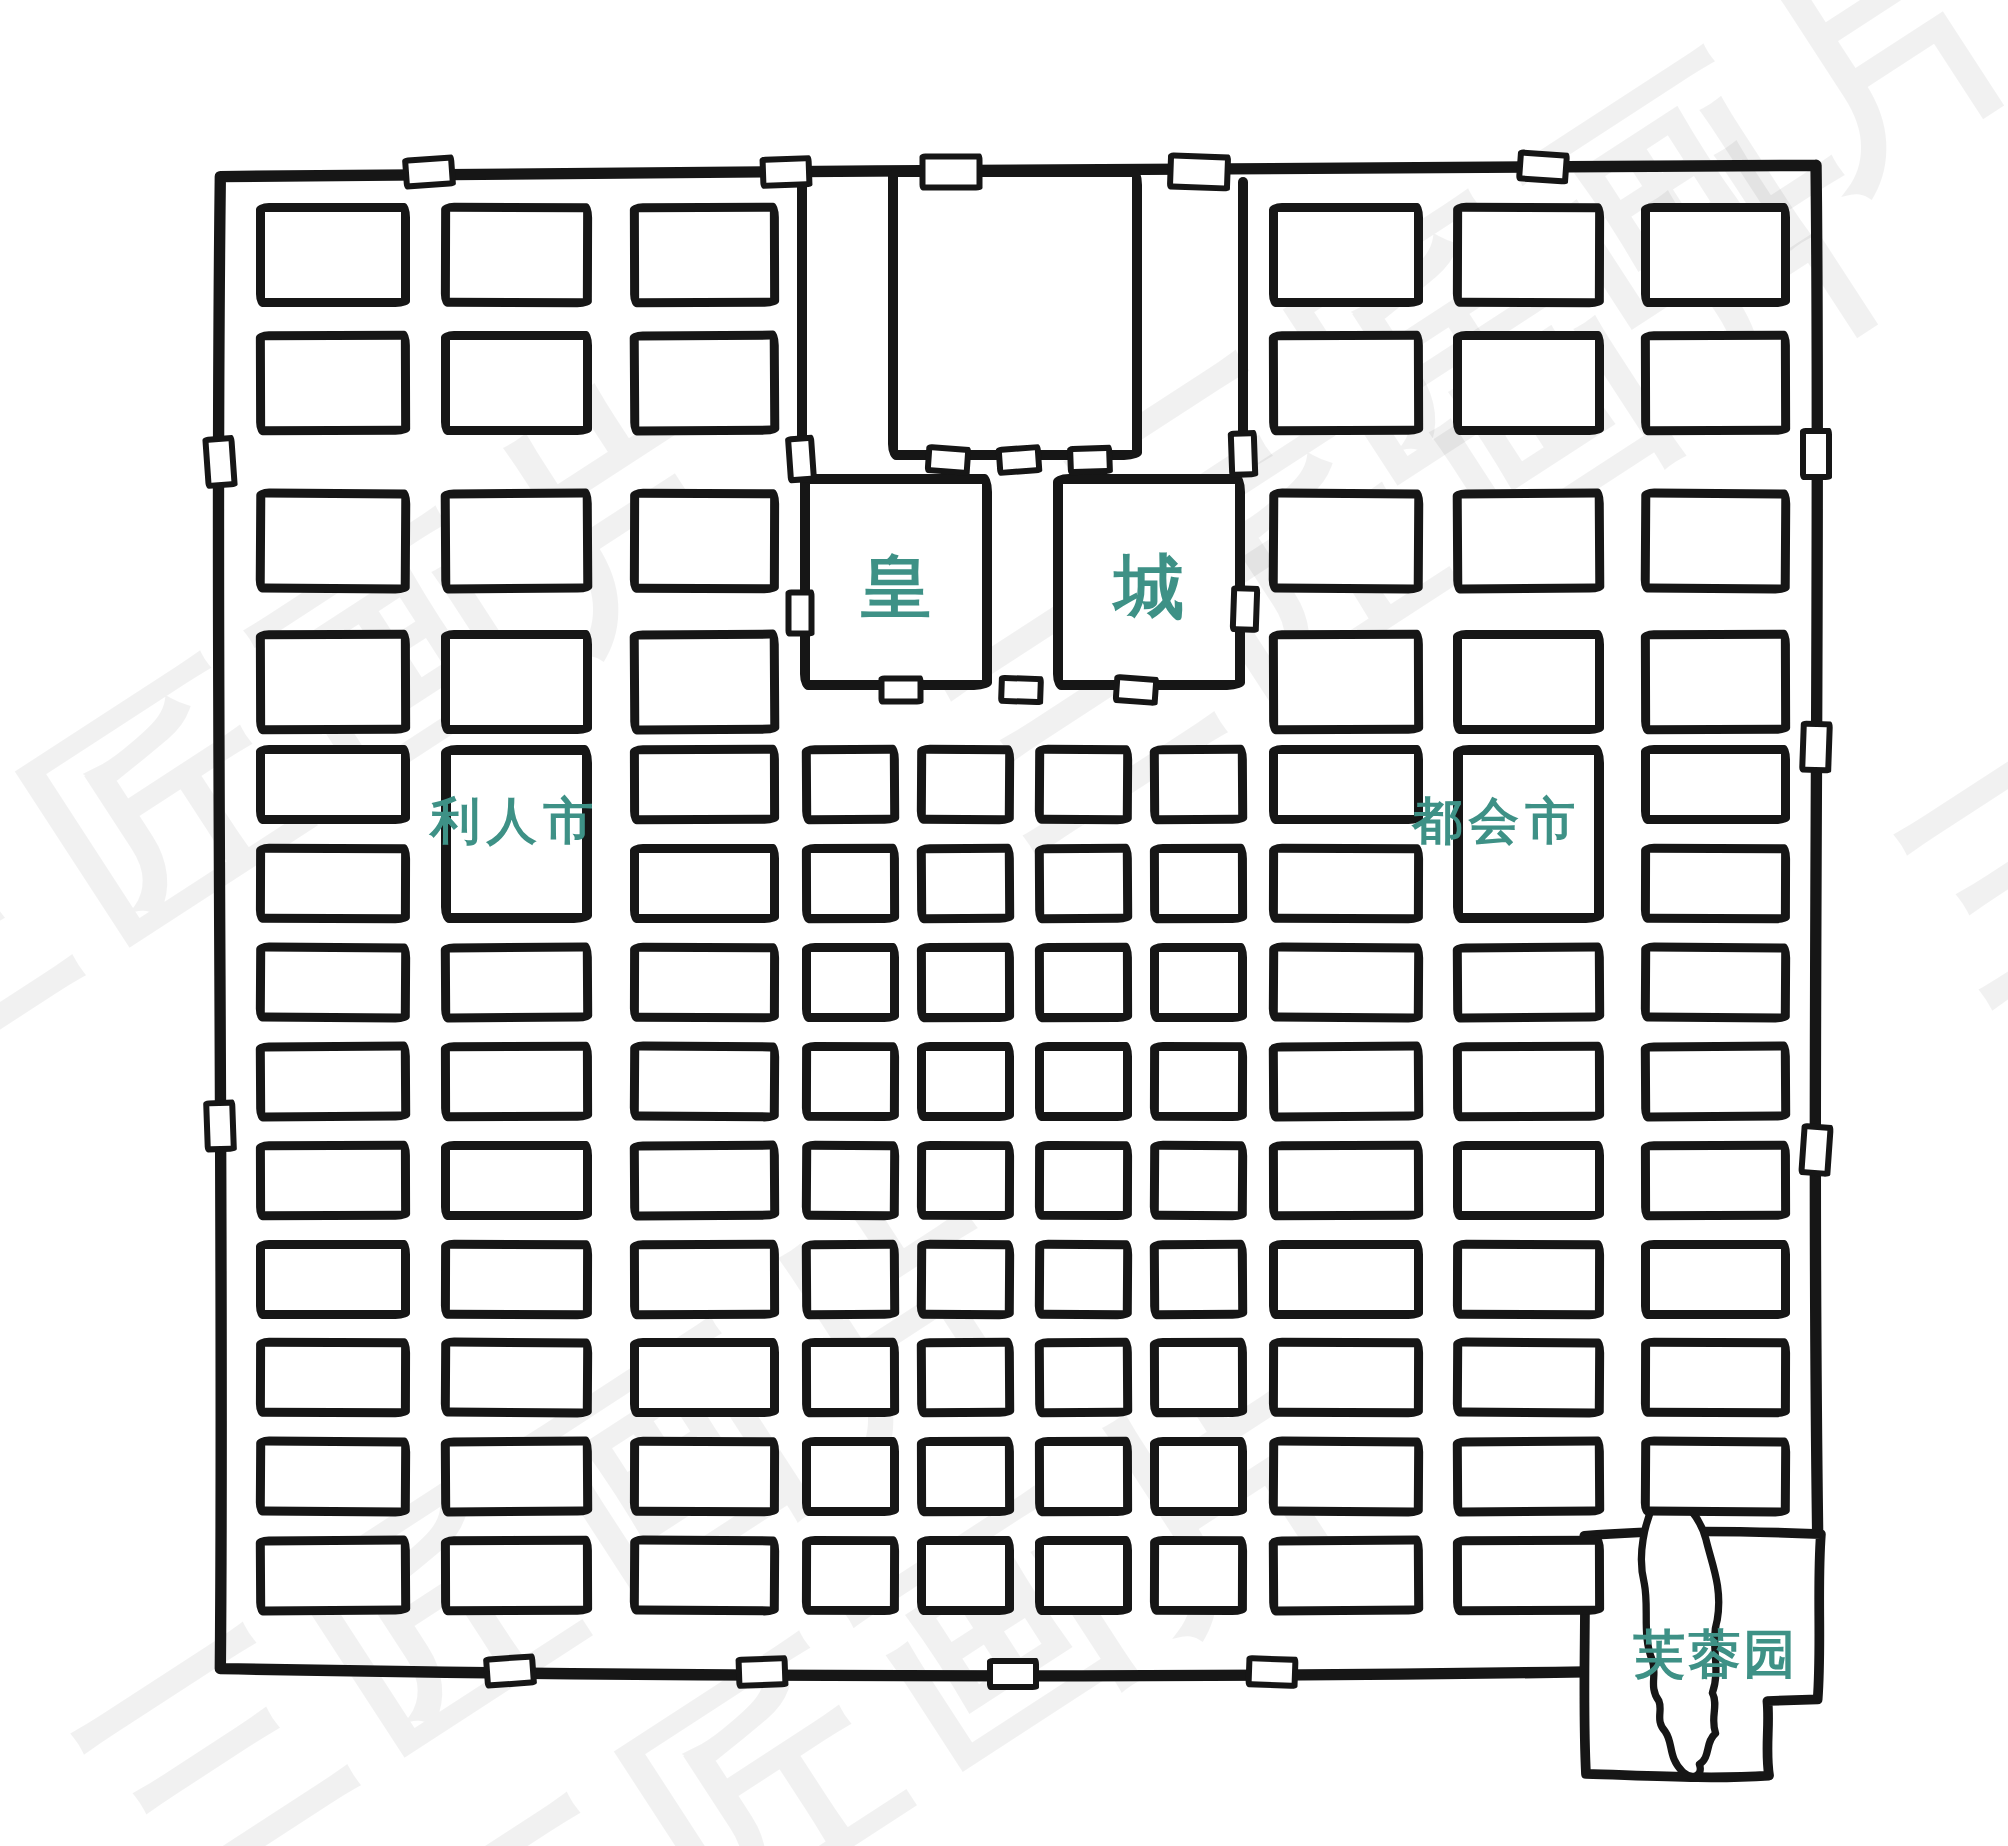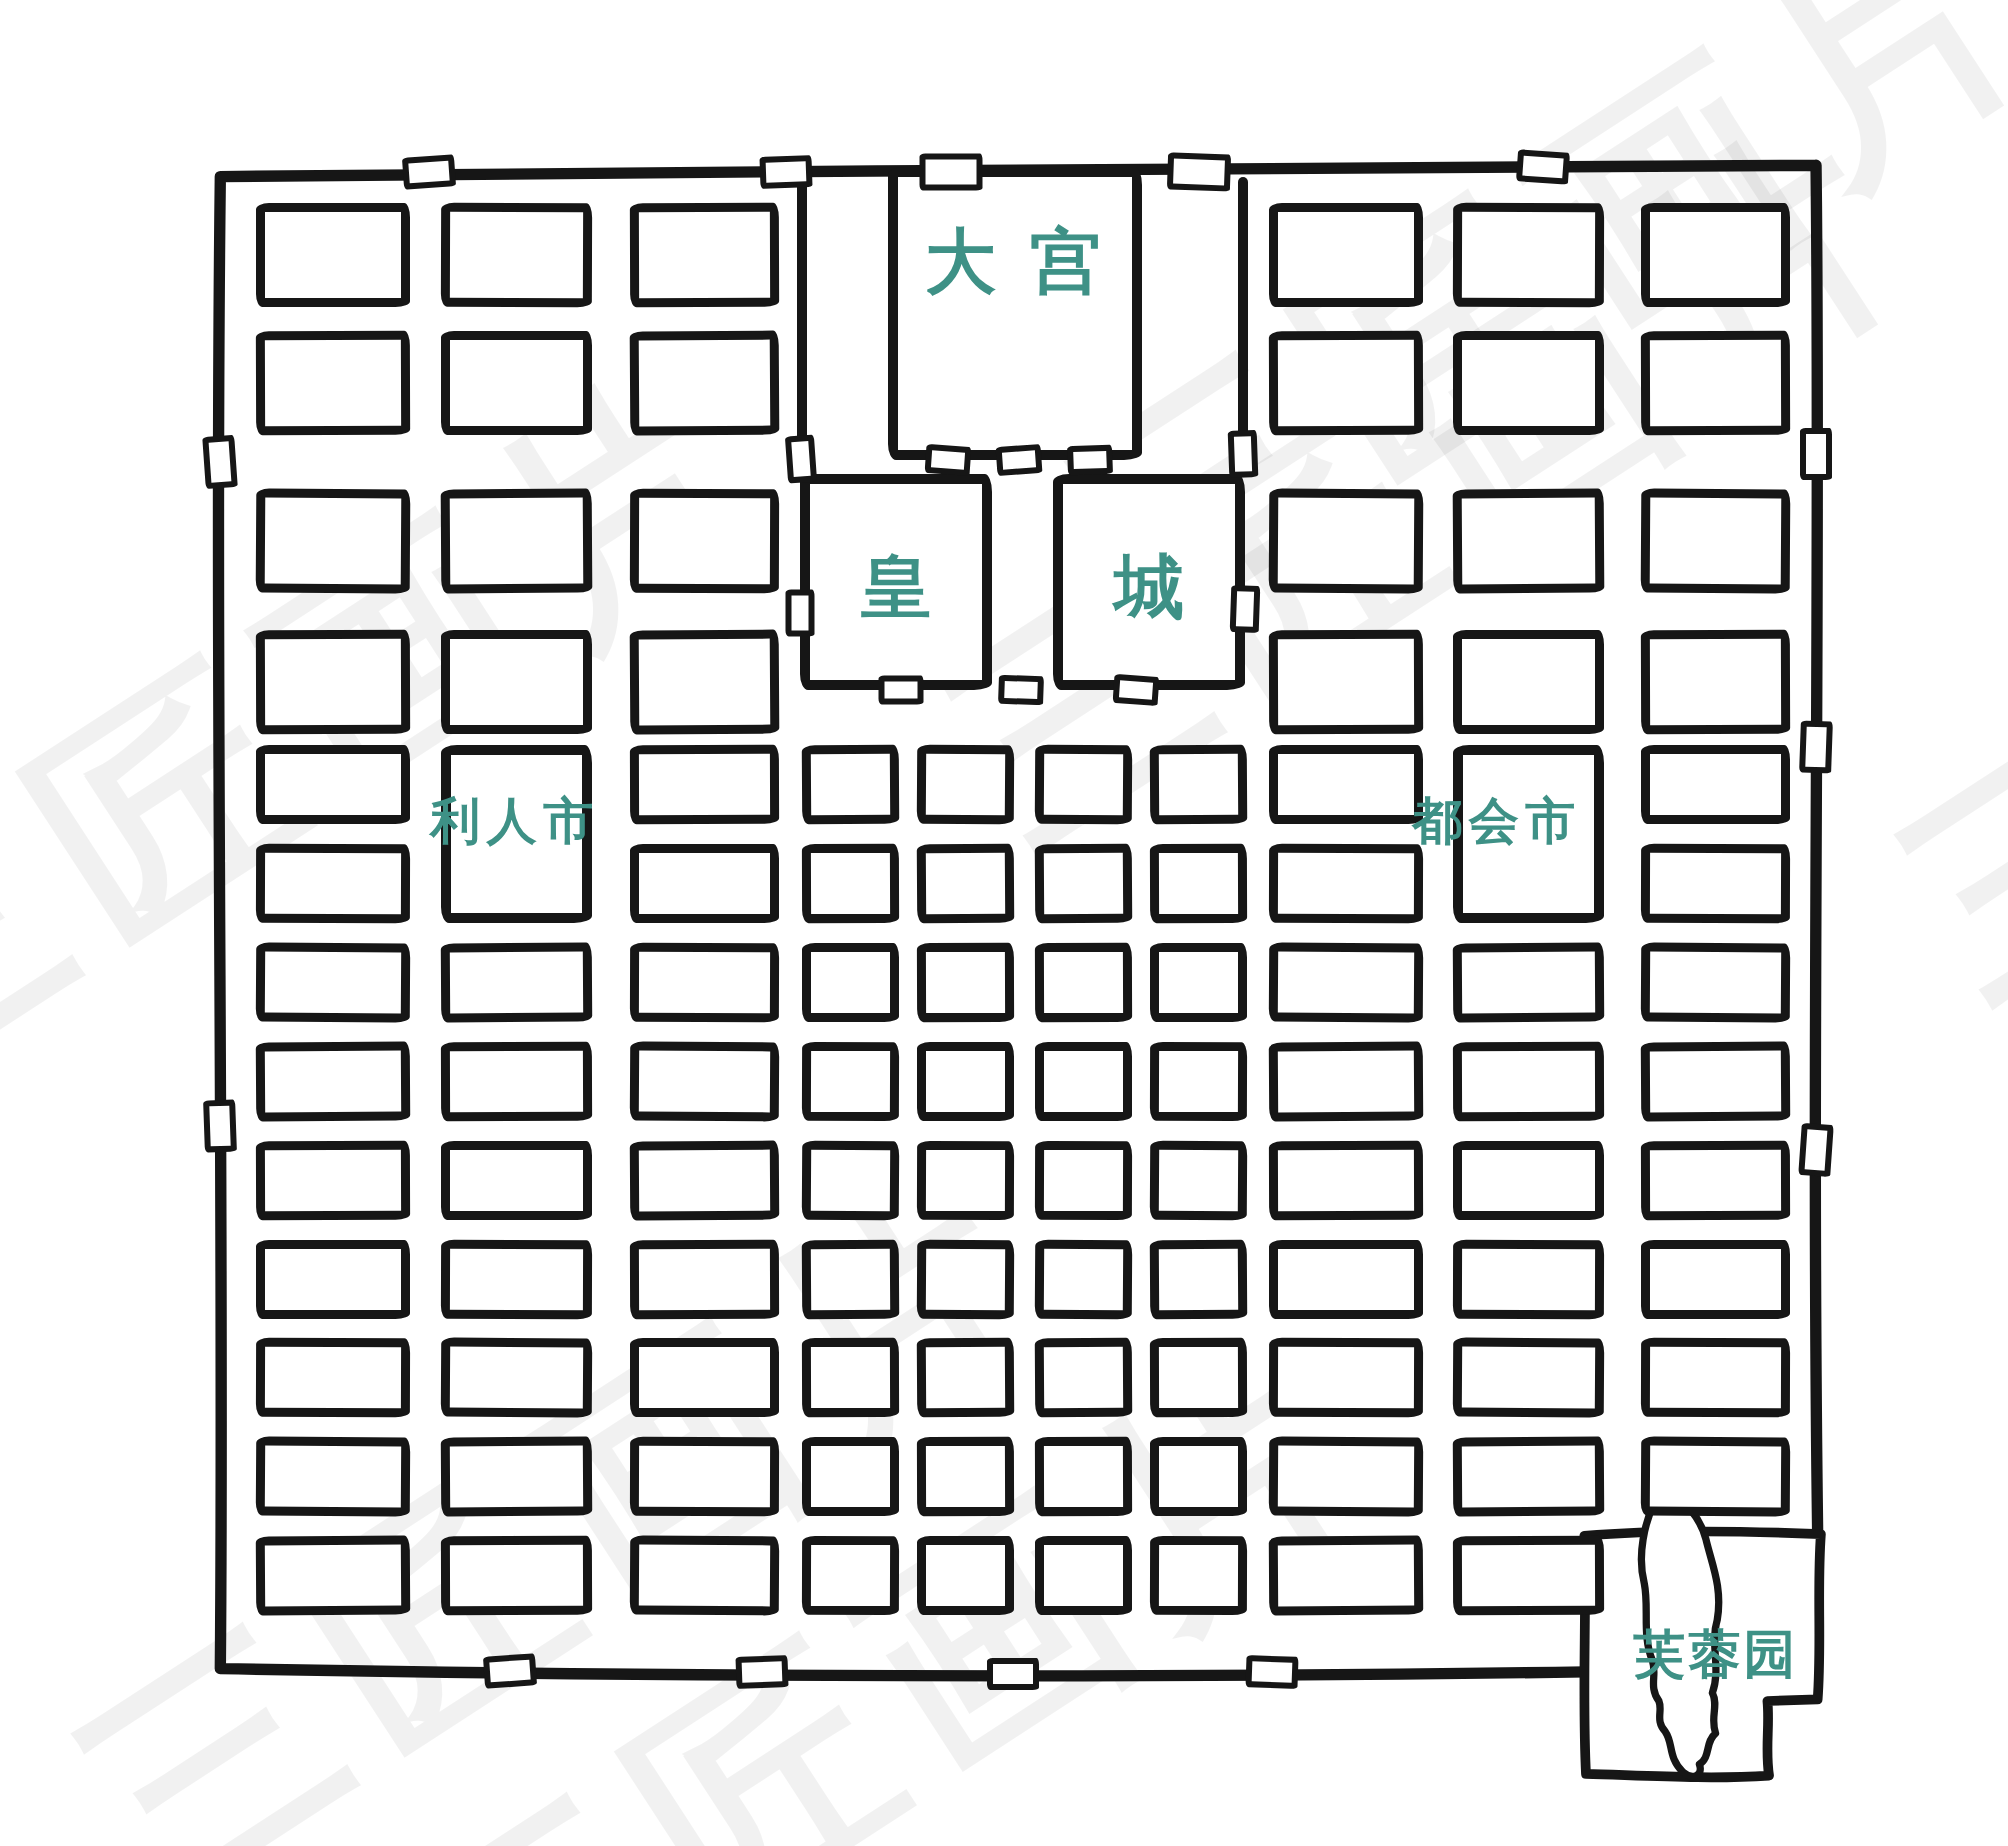--- a/index.html
+++ b/index.html
@@ -76,21 +76,20 @@
              C 2100 1878, 2088 1862, 2072 1850
              C 2062 1842, 2052 1842, 2045 1848 Z"></path>
   </svg>
 
   <div class="bigbox" id="palace" style="left: 888px; top: 167px; width: 254px; height: 293px;"></div>
   <div class="bigbox" id="imperial_left" style="left: 800px; top: 474px; width: 192px; height: 216px;"></div>
   <div class="bigbox" id="imperial_right" style="left: 1053px; top: 474px; width: 192px; height: 216px;"></div>
   <div class="bigbox" id="market_west" style="left: 441px; top: 745px; width: 151px; height: 178px;"></div>
   <div class="bigbox" id="market_east" style="left: 1453px; top: 745px; width: 151px; height: 178px;"></div>
 
-  <div class="lbl lbl-palace" id="lp" style="left: 1030px; top: 261px;">大宫</div>
   <div class="lbl lbl-imperial" id="lil" style="left: 896px; top: 587px;">皇</div>
   <div class="lbl lbl-imperial" id="lir" style="left: 1149px; top: 587px;">城</div>
   <div class="lbl lbl-market" id="lmw" style="left: 515px; top: 821px;">利人市</div>
   <div class="lbl lbl-market" id="lme" style="left: 1497px; top: 821px;">都会市</div>
   <div class="lbl lbl-garden" id="lg" style="left: 1716px; top: 1654px;">芙蓉园</div>
 
 <div class="block" style="left: 256px; top: 203px; width: 154px; height: 104px; transform: rotate(0deg);"></div>
     <div class="block" style="left: 441px; top: 203px; width: 151px; height: 104px; transform: rotate(0.18deg);"></div>
     <div class="block" style="left: 630px; top: 203px; width: 149px; height: 104px; transform: rotate(-0.18deg);"></div>
     <div class="block" style="left: 1269px; top: 203px; width: 154px; height: 104px; transform: rotate(0deg);"></div>

